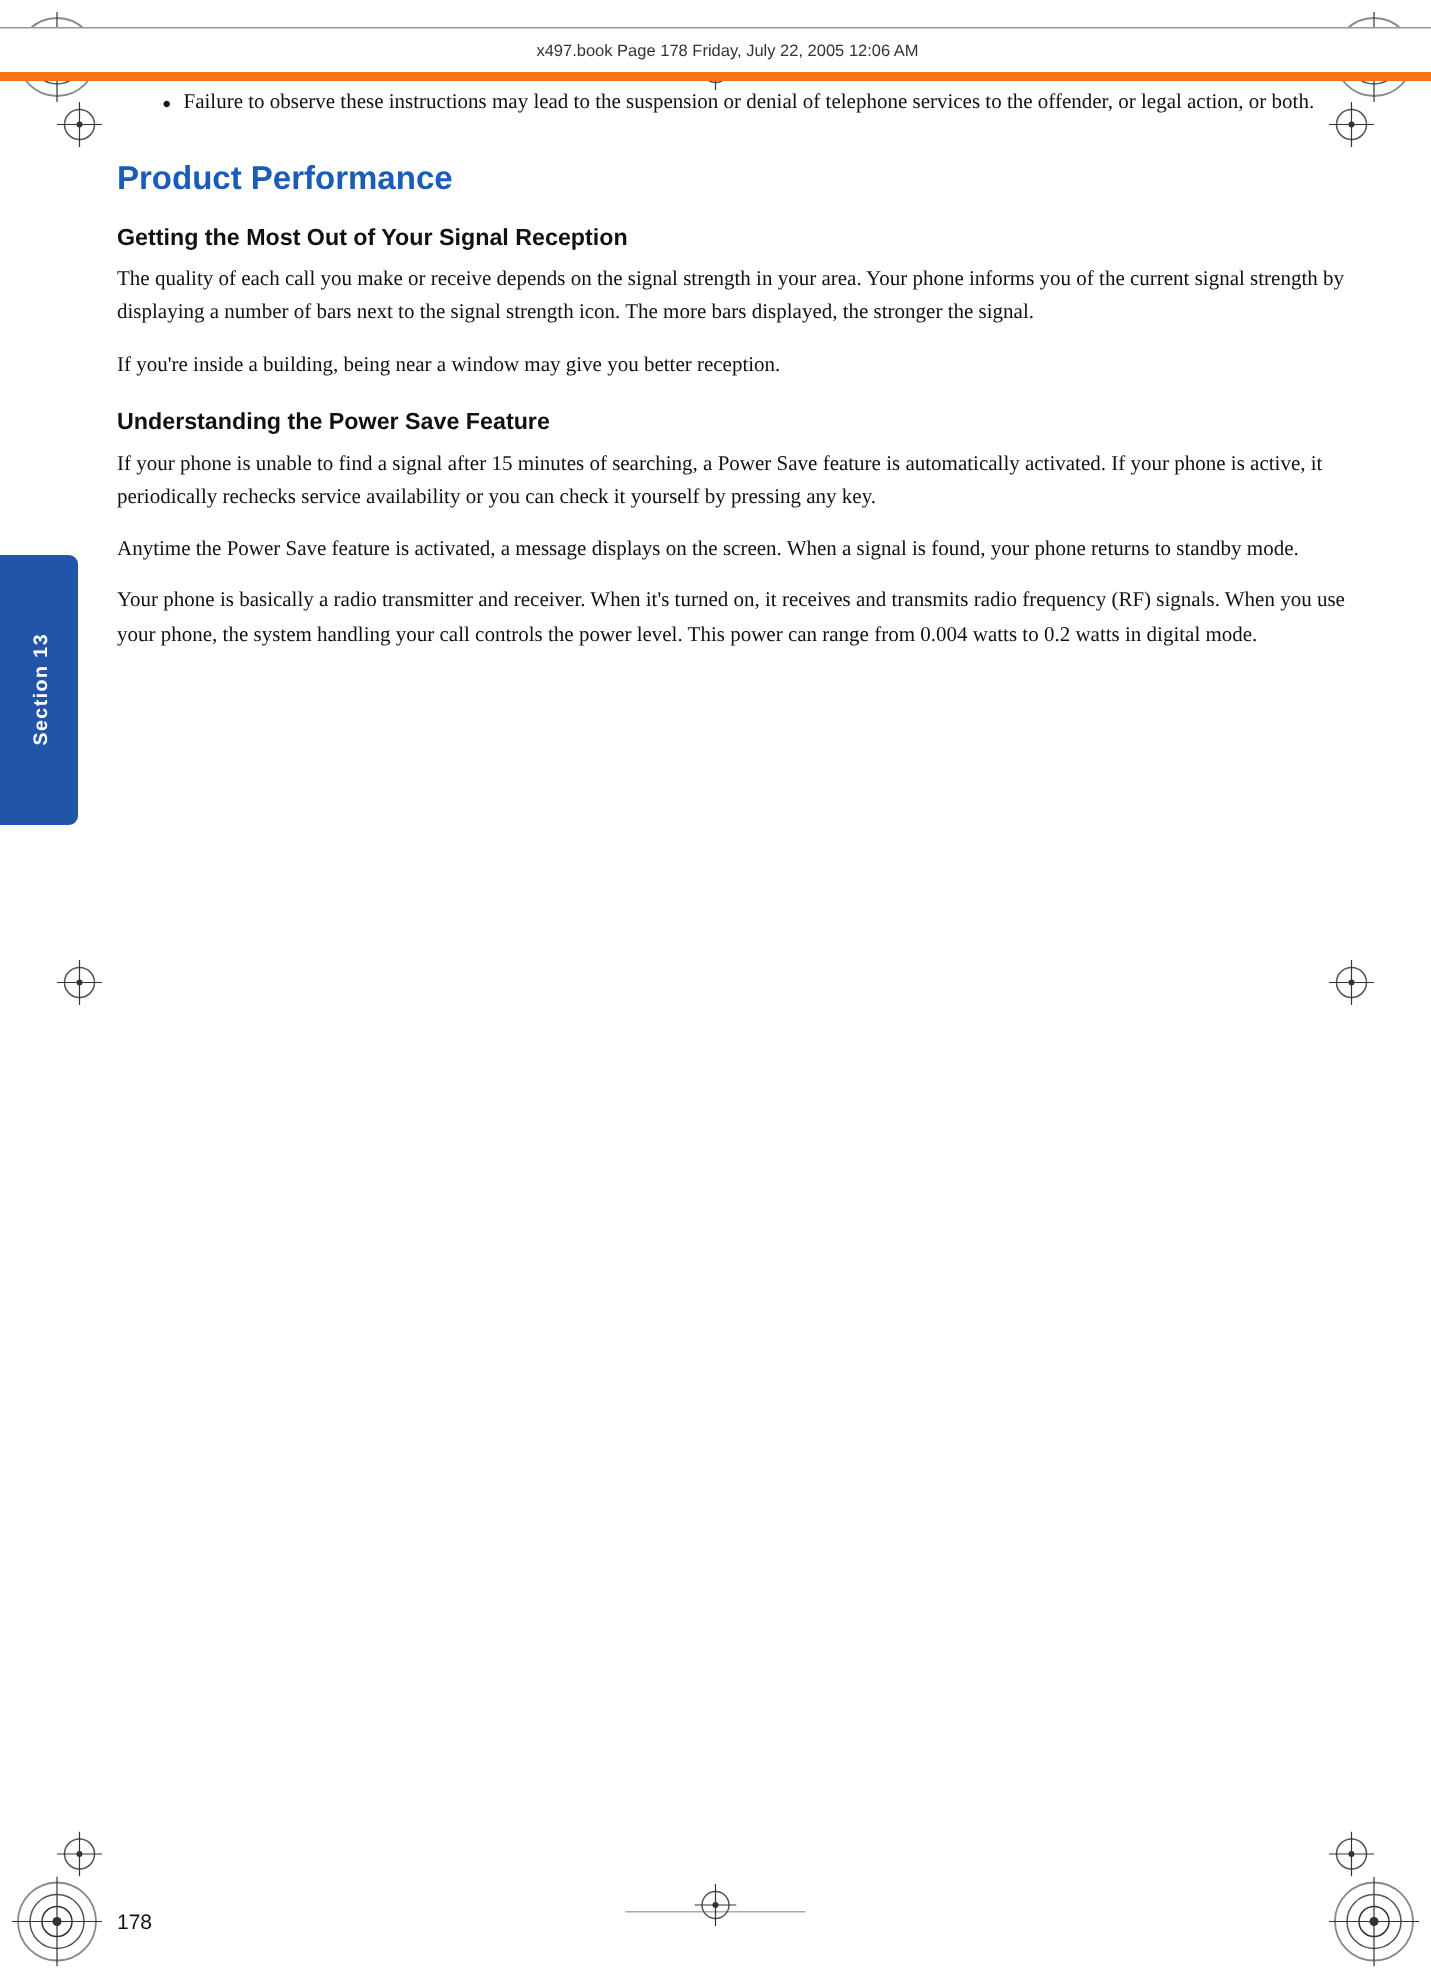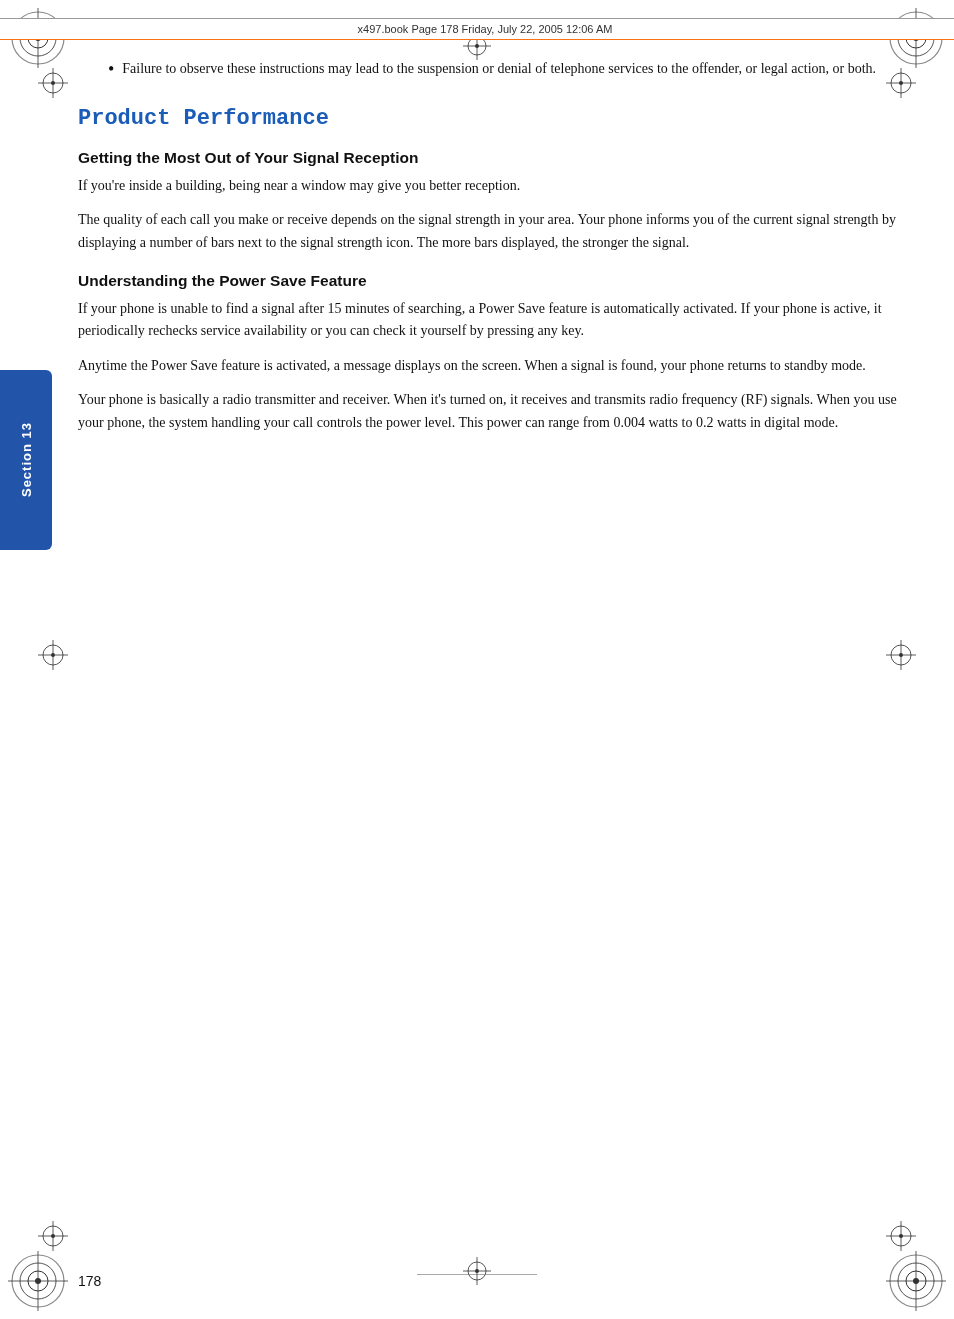--- a/index.html
+++ b/index.html
@@ -43,29 +43,29 @@
     .crosshair-mid-right { top: 640px; right: 38px; }
     .crosshair-bot-left { bottom: 68px; left: 38px; }
     .crosshair-bot-right { bottom: 68px; right: 38px; }
 
     
     .header-bar {
       position: absolute;
       top: 18px;
       left: 0;
       right: 0;
-      height: 22px;
+      height: 36px;
       display: flex;
       align-items: center;
       justify-content: center;
       font-size: 11px;
       font-family: Arial, Helvetica, sans-serif;
       color: #333;
       border-top: 1px solid #999;
-      border-bottom: 1px solid #f97316;
+      border-bottom: 6px solid #f97316;
       background: #fff;
       padding-left: 16px;
     }
 
     
     .section-tab {
       position: absolute;
       left: 0;
       top: 370px;
       width: 52px;
@@ -115,21 +115,21 @@
       margin-right: 8px;
       margin-top: -2px;
       flex-shrink: 0;
     }
 
     
     .section-heading {
       font-size: 22px;
       font-weight: bold;
       color: #1a5cb8;
-      font-family: Liberation Mono, monospace;
+      font-family: Liberation Sans, sans-serif;
       margin-bottom: 14px;
       margin-top: 18px;
     }
 
     
     .sub-heading {
       font-size: 15.5px;
       font-weight: bold;
       color: #111;
       font-family: Arial, Helvetica, sans-serif;
@@ -306,22 +306,22 @@
   <div class="bullet-section">
     <div class="bullet-item">
       <span class="bullet-dot">•</span>
       <span>Failure to observe these instructions may lead to the suspension or denial of telephone services to the offender, or legal action, or both.</span>
     </div>
   </div>
 
   <div class="section-heading">Product Performance</div>
 
   <div class="sub-heading">Getting the Most Out of Your Signal Reception</div>
+  <p class="body-para">The quality of each call you make or receive depends on the signal strength in your area. Your phone informs you of the current signal strength by displaying a number of bars next to the signal strength icon. The more bars displayed, the stronger the signal.</p>
   <p class="body-para">If you're inside a building, being near a window may give you better reception.</p>
-  <p class="body-para">The quality of each call you make or receive depends on the signal strength in your area. Your phone informs you of the current signal strength by displaying a number of bars next to the signal strength icon. The more bars displayed, the stronger the signal.</p>
 
   <div class="sub-heading">Understanding the Power Save Feature</div>
   <p class="body-para">If your phone is unable to find a signal after 15 minutes of searching, a Power Save feature is automatically activated. If your phone is active, it periodically rechecks service availability or you can check it yourself by pressing any key.</p>
   <p class="body-para">Anytime the Power Save feature is activated, a message displays on the screen. When a signal is found, your phone returns to standby mode.</p>
 
   <p class="body-para">Your phone is basically a radio transmitter and receiver. When it's turned on, it receives and transmits radio frequency (RF) signals. When you use your phone, the system handling your call controls the power level. This power can range from 0.004 watts to 0.2 watts in digital mode.</p>
 
 </div>
 
 <div class="page-number">178</div>

